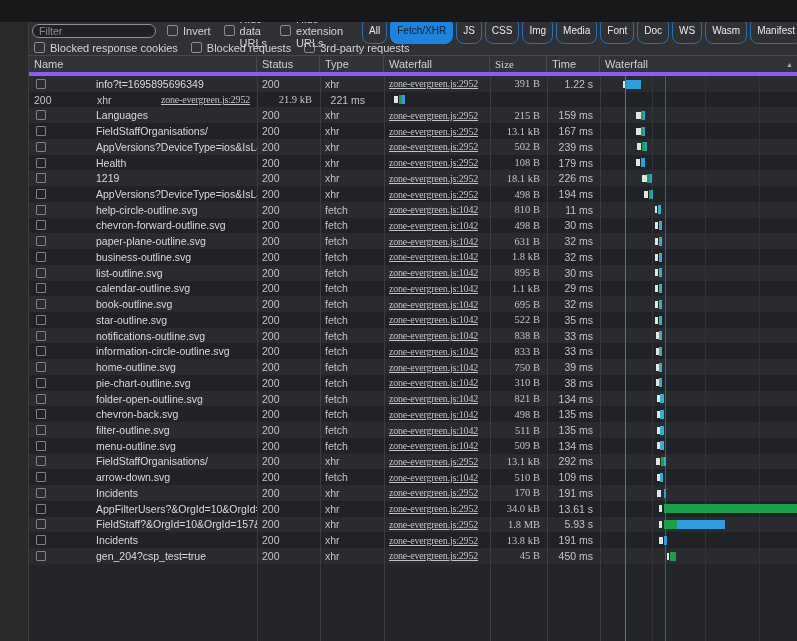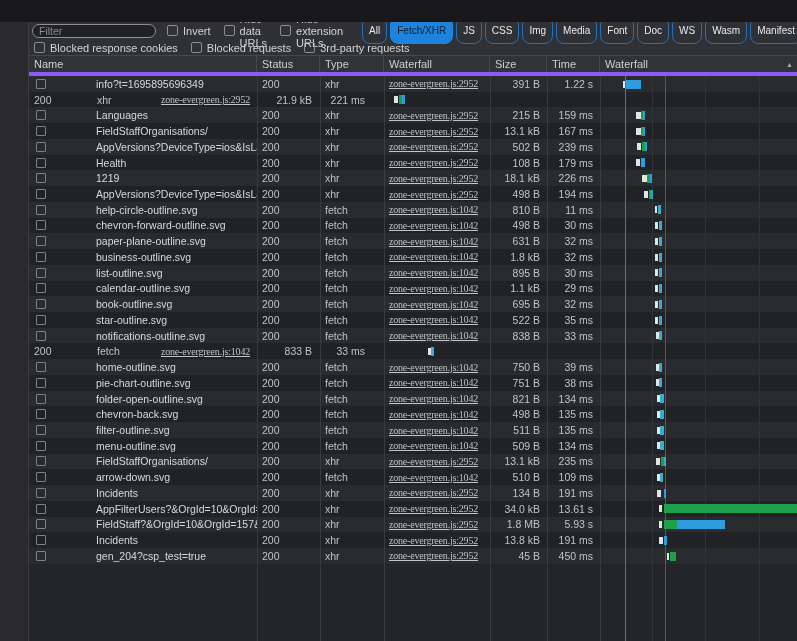--- a/index.html
+++ b/index.html
@@ -27,21 +27,21 @@
   
   .grid-header{display:flex;height:20px;background:#323337;border-bottom:4px solid #8b5cf6;
     font-size:11px;color:#cdcfd2;box-sizing:border-box;}
   .h-cell{display:flex;align-items:center;box-sizing:border-box;height:100%;
     padding-left:5px;border-right:1px solid #47484b;overflow:hidden;white-space:nowrap;}
   .h-wf{flex:1;border-right:none;justify-content:space-between;padding-right:4px;}
   .sort-tri{font-size:7px;color:#a8a9ab;}
 
   
   .w-name{width:228px;}.w-status{width:63px;}.w-type{width:64px;}
-  .w-init{width:106px;}.w-size{width:57px;}.w-time{width:53px;}
+  .w-init{width:106px;}.w-size{width:57px;font-family:Liberation Serif, serif;}.w-time{width:53px;}
 
   
   .table-body{position:relative;height:587px;background:#242529;overflow:hidden;}
   .vline{position:absolute;top:0;bottom:0;width:1px;z-index:2;}
   .sep{background:#3b3c3f;}
   .grid{background:#323337;}
   .row{display:flex;height:15.74px;align-items:center;font-size:10.5px;color:#c0c3c7;
     position:relative;box-sizing:border-box;}
   .row.odd{background:#2a2b2e;}
   .row.even{background:#212225;}
@@ -413,20 +413,24 @@
             <span class="lnk">zone-evergreen.js:1042</span>
           </div>
           <div class="cell c-size w-size">838 B</div>
           <div class="cell c-time w-time">33 ms</div>
           <div class="cell c-wf">
             <div class="seg st" style="left: 55.5px; width: 3px; background: rgb(227, 228, 230);"></div>
             <div class="seg" style="left: 59px; width: 3px; background: rgb(53, 174, 208);"></div>
           </div>
         </div>
         <div class="row even">
+          <div class="cell c-name w-name">
+            <span class="rcb"></span>
+            <span>information-circle-outline.svg</span>
+          </div>
           <div class="cell w-status">200</div>
           <div class="cell w-type">fetch</div>
           <div class="cell c-init w-init">
             <span class="lnk">zone-evergreen.js:1042</span>
           </div>
           <div class="cell c-size w-size">833 B</div>
           <div class="cell c-time w-time">33 ms</div>
           <div class="cell c-wf">
             <div class="seg st" style="left: 55.5px; width: 3px; background: rgb(227, 228, 230);"></div>
             <div class="seg" style="left: 59px; width: 3px; background: rgb(53, 174, 208);"></div>
@@ -452,21 +456,21 @@
         <div class="row even">
           <div class="cell c-name w-name">
             <span class="rcb"></span>
             <span>pie-chart-outline.svg</span>
           </div>
           <div class="cell w-status">200</div>
           <div class="cell w-type">fetch</div>
           <div class="cell c-init w-init">
             <span class="lnk">zone-evergreen.js:1042</span>
           </div>
-          <div class="cell c-size w-size">751 B</div>
+          <div class="cell c-size w-size">310 B</div>
           <div class="cell c-time w-time">38 ms</div>
           <div class="cell c-wf">
             <div class="seg st" style="left: 55.5px; width: 3px; background: rgb(227, 228, 230);"></div>
             <div class="seg" style="left: 59px; width: 3px; background: rgb(53, 174, 208);"></div>
           </div>
         </div>
         <div class="row odd">
           <div class="cell c-name w-name">
             <span class="rcb"></span>
             <span>folder-open-outline.svg</span>
@@ -538,21 +542,21 @@
           <div class="cell c-name w-name">
             <span class="rcb"></span>
             <span>FieldStaffOrganisations/</span>
           </div>
           <div class="cell w-status">200</div>
           <div class="cell w-type">xhr</div>
           <div class="cell c-init w-init">
             <span class="lnk">zone-evergreen.js:2952</span>
           </div>
           <div class="cell c-size w-size">13.1 kB</div>
-          <div class="cell c-time w-time">235 ms</div>
+          <div class="cell c-time w-time">292 ms</div>
           <div class="cell c-wf">
             <div class="seg st" style="left: 56px; width: 4px; background: rgb(227, 228, 230);"></div>
             <div class="seg" style="left: 60.5px; width: 3.5px; background: rgb(28, 160, 73);"></div>
             <div class="seg" style="left: 64px; width: 1.5px; background: rgb(53, 174, 208);"></div>
           </div>
         </div>
         <div class="row even">
           <div class="cell c-name w-name">
             <span class="rcb"></span>
             <span>arrow-down.svg</span>
@@ -572,21 +576,21 @@
         <div class="row odd">
           <div class="cell c-name w-name">
             <span class="rcb"></span>
             <span>Incidents</span>
           </div>
           <div class="cell w-status">200</div>
           <div class="cell w-type">xhr</div>
           <div class="cell c-init w-init">
             <span class="lnk">zone-evergreen.js:2952</span>
           </div>
-          <div class="cell c-size w-size">134 B</div>
+          <div class="cell c-size w-size">170 B</div>
           <div class="cell c-time w-time">191 ms</div>
           <div class="cell c-wf">
             <div class="seg st" style="left: 57px; width: 4px; background: rgb(227, 228, 230);"></div>
             <div class="seg" style="left: 63.5px; width: 2px; background: rgb(47, 156, 224);"></div>
           </div>
         </div>
         <div class="row even">
           <div class="cell c-name w-name">
             <span class="rcb"></span>
             <span>AppFilterUsers?&amp;OrgId=10&amp;OrgId=157&amp;OrgId=1…</span>

